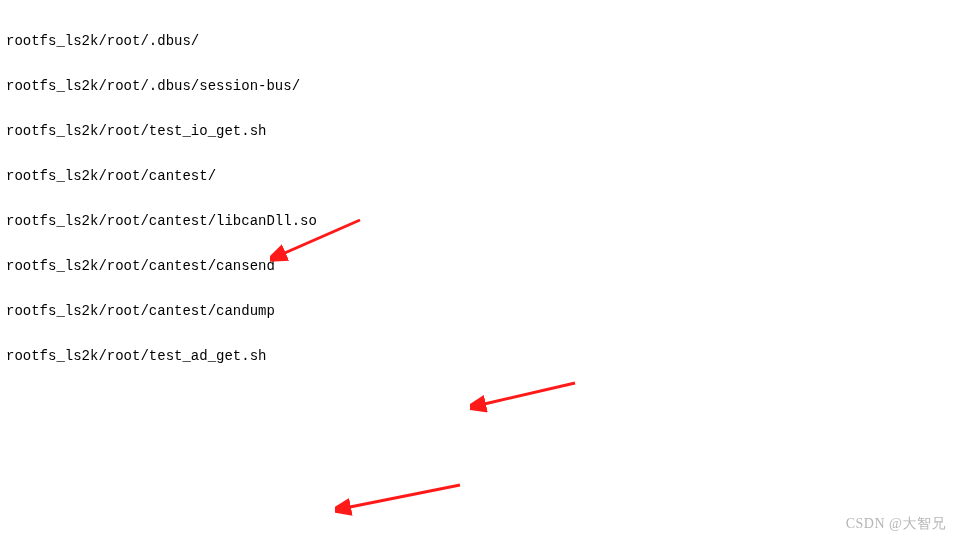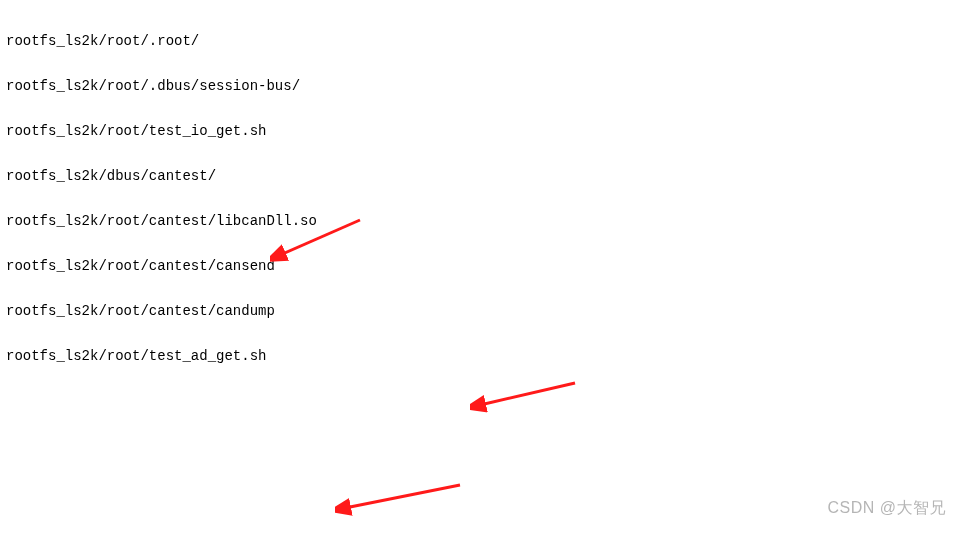--- a/index.html
+++ b/index.html
@@ -16,39 +16,39 @@
     position: relative;
   }
   .terminal {
     padding: 4px 6px;
     white-space: pre;
   }
   .line { display: block; }
   .watermark {
     position: absolute;
     right: 14px;
-    bottom: 22px;
-    font-family: Liberation Sans, sans-serif;
-    font-size: 16px;
+    bottom: 6px;
+    font-family: Liberation Serif, serif;
+    font-size: 14px;
     color: rgba(120,120,120,0.55);
     letter-spacing: 0.5px;
   }
   svg.arrow {
     position: absolute;
     pointer-events: none;
   }
 </style>
 </head>
 <body>
 
 <div class="terminal">
-  <span class="line">rootfs_ls2k/root/.root/</span>
+  <span class="line">rootfs_ls2k/root/.dbus/</span>
   <span class="line">rootfs_ls2k/root/.dbus/session-bus/</span>
   <span class="line">rootfs_ls2k/root/test_io_get.sh</span>
-  <span class="line">rootfs_ls2k/dbus/cantest/</span>
+  <span class="line">rootfs_ls2k/root/cantest/</span>
   <span class="line">rootfs_ls2k/root/cantest/libcanDll.so</span>
   <span class="line">rootfs_ls2k/root/cantest/cansend</span>
   <span class="line">rootfs_ls2k/root/cantest/candump</span>
   <span class="line">rootfs_ls2k/root/test_ad_get.sh</span>
   
   
   
   
   
   

